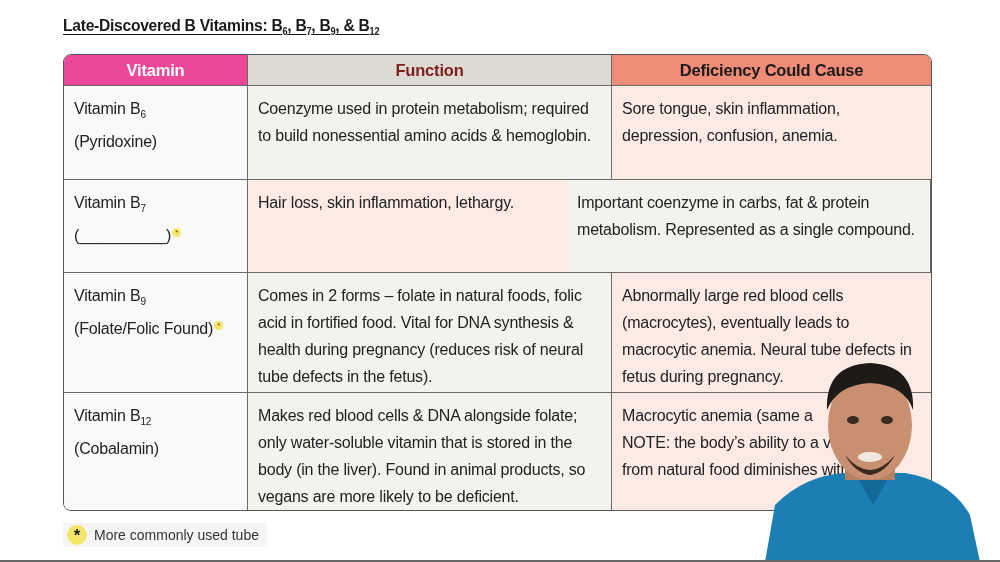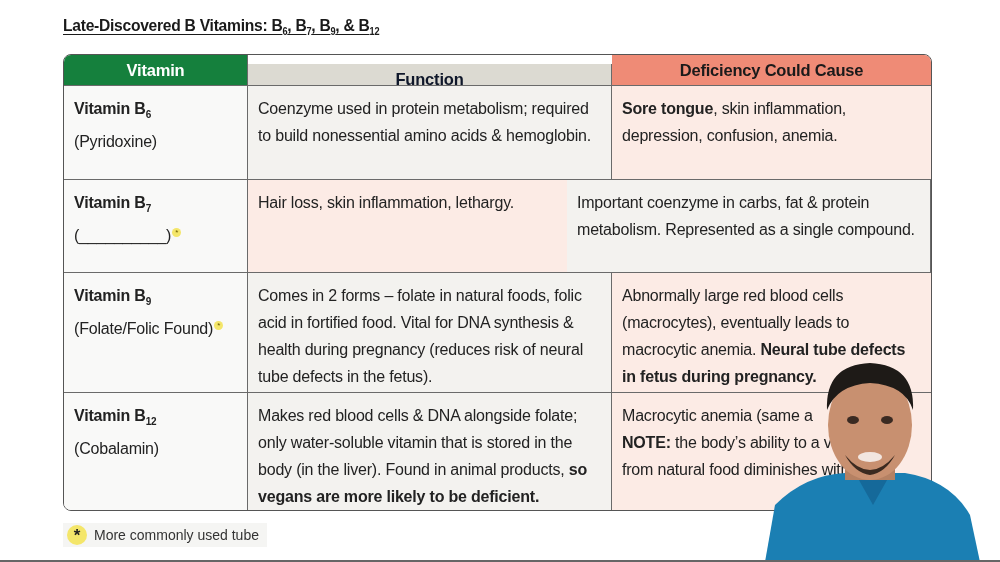--- a/index.html
+++ b/index.html
@@ -10,33 +10,33 @@
   .title sub { font-size:10px; }
   .table { position:absolute; left:63px; top:54px; width:869px; height:457px; border:1.5px solid #555;
            border-radius:8px; overflow:hidden; box-sizing:border-box; }
   .row { position:absolute; left:0; width:100%; display:flex; box-sizing:border-box; }
   .cell { box-sizing:border-box; padding:9px 10px; font-size:16px; line-height:27px; letter-spacing:-0.2px; }
   .c1 { width:184px; background:#f9f9f8; border-right:1.5px solid #6a6a6a; }
   .c2 { width:364px; background:#f3f2ef; border-right:1.5px solid #6a6a6a; }
   .c3 { flex:1; background:#fcebe5; }
   .hdr { top:0; height:30px; }
   .hdr .cell { padding:0; line-height:30px; text-align:center; font-weight:bold; font-size:16.5px; }
-  .hdr .c1 { background:#15803d; color:#fff; }
-  .hdr .c2 { background:#dcdad2; color:#0f172a;margin-top:9px; }
+  .hdr .c1 { background:#ec4899; color:#fff; }
+  .hdr .c2 { background:#dcdad2; color:#7f1d1d; }
   .hdr .c3 { background:#ef8b76; color:#1a1a1a; }
   .r { border-top:1.5px solid #6a6a6a; }
   .r1 { top:30px; height:94px; }
   .r2 { top:124px; height:93px;justify-content:space-between; }
   .r3 { top:217px; height:120px; }
   .r4 { top:337px; height:120px; }
-  .vname { font-weight:bold; }
+  .vname { font-weight:normal; }
   .vname sub { font-size:10px; }
   .star { display:inline-block; width:9px; height:9px; border-radius:50%; background:#f4e66a; color:#6a5a00;
           font-size:8px; line-height:9px; text-align:center; vertical-align:super; margin-left:1px; }
-  .b { font-weight:bold; }
+  .b { font-weight:normal; }
   .legend { position:absolute; left:63px; top:523px; height:24px; background:#f5f5f3; padding:0 8px 0 4px;
             display:flex; align-items:center; font-size:14px; color:#333; }
   .legend .lstar { width:20px; height:20px; border-radius:50%; background:#f4e66a; color:#222; font-weight:bold;
                    font-size:17px; line-height:22px; text-align:center; margin-right:7px; }
   .bottomline { position:absolute; left:0; bottom:0; width:1000px; height:2px; background:#666; }
   .presenter { position:absolute; left:765px; top:355px; width:215px; height:207px; overflow:hidden; }
 </style>
 </head>
 <body>
 

